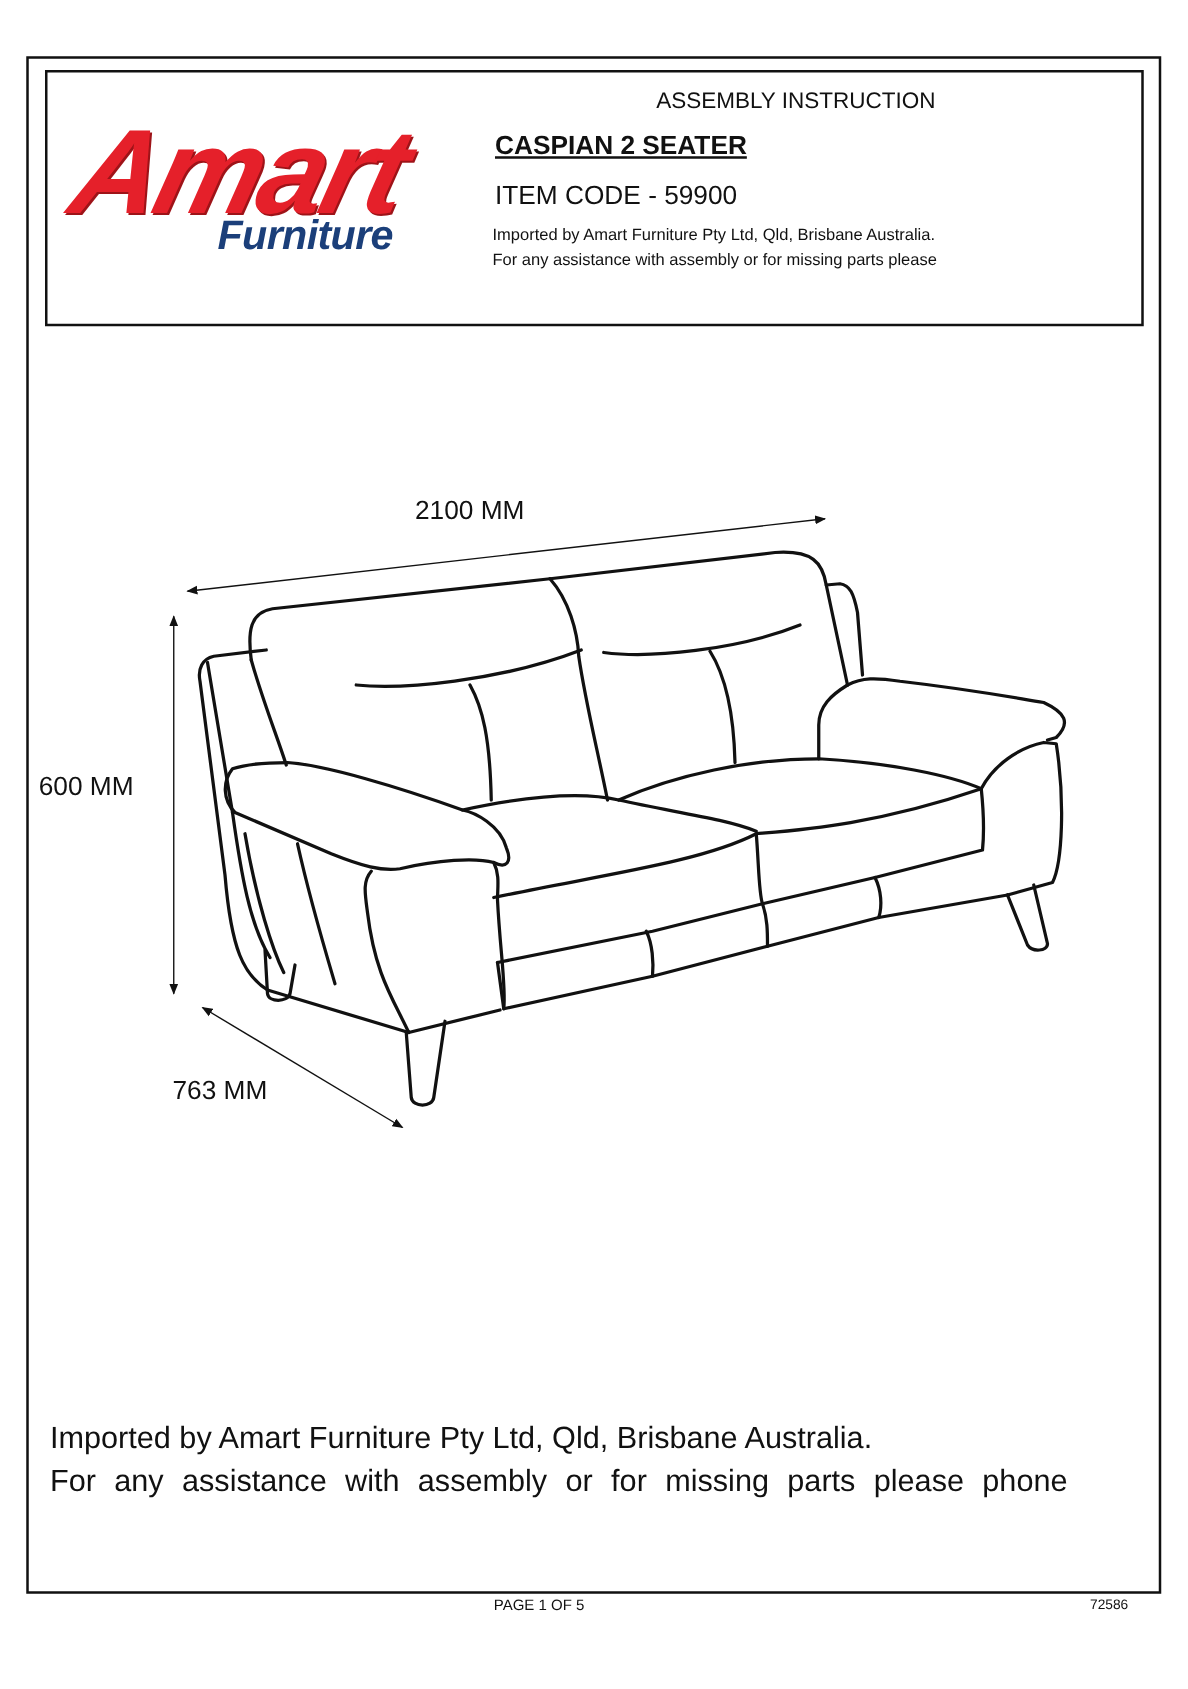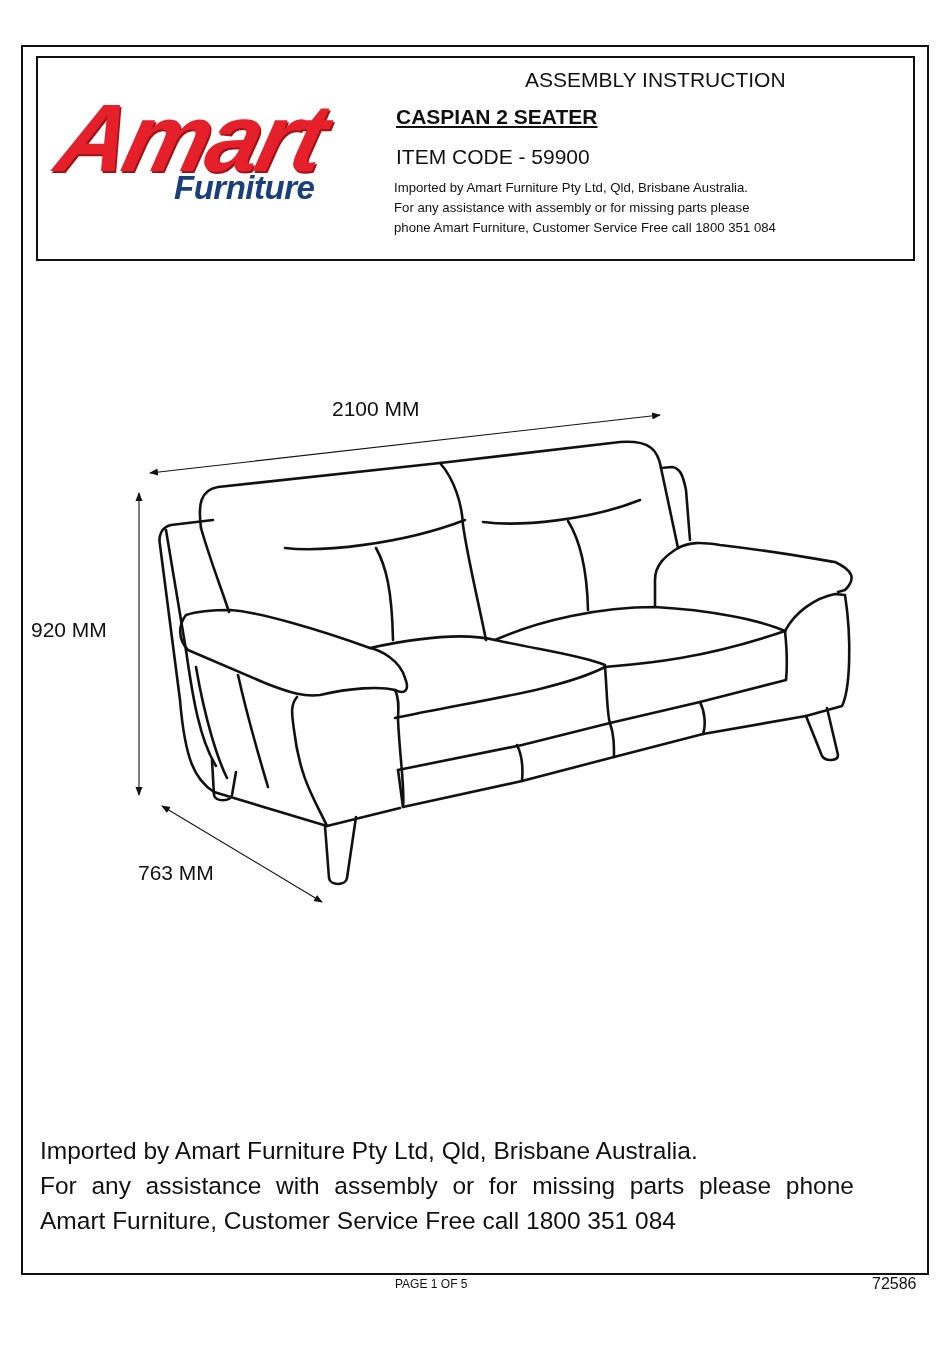--- a/index.html
+++ b/index.html
@@ -11,52 +11,51 @@
                 border: 2.5px solid #111; }
   .logo { position: absolute; left: 48px; top: 88px; width: 330px; height: 125px; }
   .logo-amart { position: absolute; left: 0; top: 0; font-family: "Liberation Sans", sans-serif;
                 font-weight: bold; font-style: italic; font-size: 96px; line-height: 100px;
                 color: #e5202a; letter-spacing: -3px;
                 transform: skewX(-14deg); transform-origin: left bottom;
                 text-shadow: 2px 2px 0 #9e1318; }
   .logo-furniture { position: absolute; left: 126px; top: 82px; font-family: "Liberation Sans", sans-serif;
                     font-weight: bold; font-style: italic; font-size: 33px; line-height: 36px;
                     color: #1b3f7a; letter-spacing: -0.5px; }
-  .doc-type { position: absolute; left: 525px; top: 66px; font-size: 21px; line-height: 28px; }
+  .doc-type { position: absolute; left: 525px; top: 66px; font-size: 18px; line-height: 28px; }
   .product-name { position: absolute; left: 396px; top: 103px; font-size: 21px; font-weight: bold; line-height: 28px; text-decoration: underline; }
   .item-code { position: absolute; left: 396px; top: 143px; font-size: 21px; line-height: 28px; }
   .importer-small { position: absolute; left: 394px; top: 178px; font-size: 13.2px; line-height: 20px; }
   .importer-small div { white-space: nowrap; }
   .drawing { position: absolute; left: 0; top: 0; width: 950px; height: 1351px; }
   .dim-label { position: absolute; font-size: 21px; line-height: 26px; white-space: nowrap; }
   .footer-text { position: absolute; left: 40px; top: 1133px; width: 814px; font-size: 24.5px; line-height: 35px;
                  font-family: "Liberation Sans", sans-serif; }
   .footer-text .justify { text-align: justify; text-align-last: justify; }
   .page-no { position: absolute; left: 395px; top: 1277px; font-size: 12px; line-height: 14px; text-align: center; }
-  .footer-code { position: absolute; left: 872px; top: 1277px; font-size: 16px; line-height: 14px; }
+  .footer-code { position: absolute; left: 872px; top: 1277px; font-size: 11px; line-height: 14px; }
 </style>
 </head>
 <body>
 
 <div class="outer-frame"></div>
 
 <div class="header-box"></div>
 
 <div class="logo">
   <div class="logo-amart">Amart</div>
   <div class="logo-furniture">Furniture</div>
 </div>
 
 <div class="doc-type">ASSEMBLY INSTRUCTION</div>
 <div class="product-name">CASPIAN 2 SEATER</div>
 <div class="item-code">ITEM CODE - 59900</div>
 <div class="importer-small">
   <div>Imported by Amart Furniture Pty Ltd, Qld, Brisbane Australia.</div>
   <div>For any assistance with assembly or for missing parts please</div>
-  <div>phone Amart Furniture, Customer Service Free call 1800 351 084</div>
 </div>
 
 <svg class="drawing" viewBox="0 0 950 1351" xmlns="http://www.w3.org/2000/svg">
   <defs>
     <marker id="ah" viewBox="0 0 10 10" refX="9" refY="5" markerWidth="8" markerHeight="8" orient="auto-start-reverse">
       <path d="M0,1 L10,5 L0,9 z" fill="#111"></path>
     </marker>
   </defs>
 
   <g stroke="#111" stroke-width="1.1" fill="none">
@@ -112,23 +111,22 @@
     <path d="M678,548 C665,556 655,565 655,580 L655,607"></path>
     <path d="M785,631 C795,612 815,598 835,594 L845,595 C852,640 850,690 842,706 L806,716"></path>
 
     <path d="M661,468 L672,467 C680,468 683,475 686,490 L690,540"></path>
 
     <path d="M806,716 L822,756 C826,762 838,761 838,755 L827,708"></path>
   </g>
 </svg>
 
 <div class="dim-label" style="left:332px; top:396px;">2100 MM</div>
-<div class="dim-label" style="left:31px; top:617px;">920 MM</div>
+<div class="dim-label" style="left:31px; top:617px;">600 MM</div>
 <div class="dim-label" style="left:138px; top:860px;">763 MM</div>
 
 <div class="footer-text">
   <div>Imported by Amart Furniture Pty Ltd, Qld, Brisbane Australia.</div>
   <div class="justify">For any assistance with assembly or for missing parts please phone</div>
-  <div>Amart Furniture, Customer Service Free call 1800 351 084</div>
 </div>
 
 <div class="page-no">PAGE 1 OF 5</div>
 <div class="footer-code">72586</div>
 
 </body></html>

